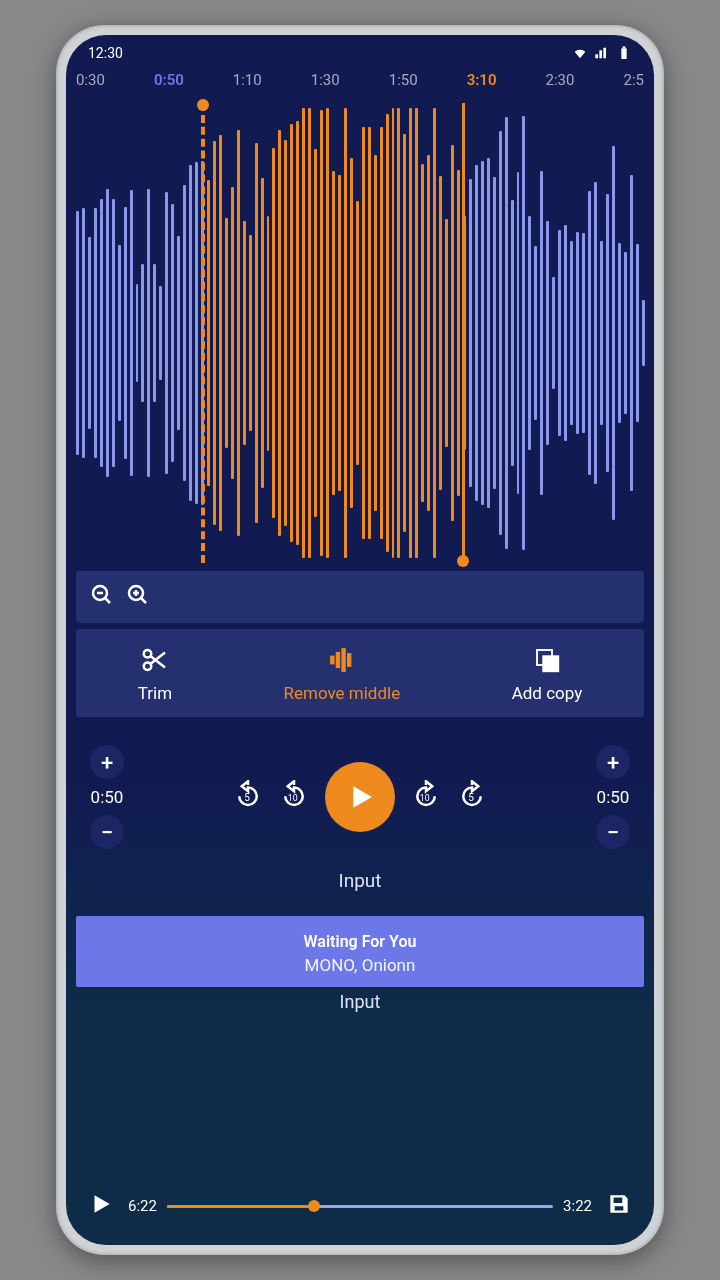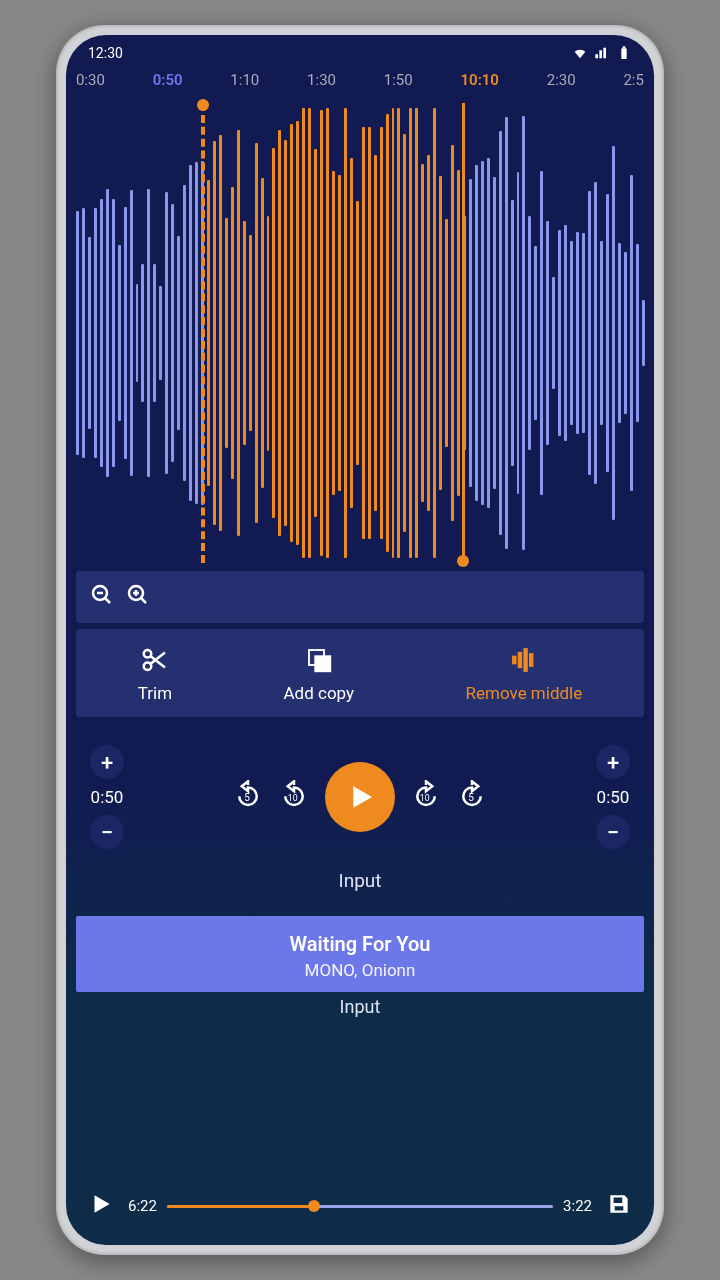--- a/index.html
+++ b/index.html
@@ -97,21 +97,21 @@
     display: flex; align-items: center; justify-content: center;
   }
   .play-main svg { width: 32px; height: 32px; }
   .input-label { text-align: center; font-size: 19px; margin-top: 4px; color: #dfe3f5; }
 
   
   .np-card {
     background: #6d78e8; margin: 24px 10px 4px; padding: 16px 12px 12px;
     text-align: center; border-radius: 2px;
   }
-  .np-title { font-size: 20px; font-weight: 600; }
+  .np-title { font-size: 16px; font-weight: 600; }
   .np-artist { font-size: 17px; margin-top: 4px; opacity: 0.92; }
 
   .output-label { text-align: center; font-size: 18px; margin-top: 4px; color: #dfe3f5; }
 
   
   .bottom-bar {
     display: flex; align-items: center; gap: 14px; padding: 10px 22px 24px;
     position: absolute; bottom: 0; left: 0; right: 0;
   }
   .bottom-bar svg { width: 26px; height: 26px; }
@@ -149,21 +149,21 @@
       </div>
     </div>
 
 
     <div class="ticks" id="ticks-row">
         <span class="tick">0:30</span>
         <span class="tick blue">0:50</span>
         <span class="tick">1:10</span>
         <span class="tick">1:30</span>
         <span class="tick">1:50</span>
-        <span class="tick orange">10:10</span>
+        <span class="tick orange">3:10</span>
         <span class="tick">2:30</span>
         <span class="tick">2:5</span>
       </div>
 
     <div class="waveform">
       <div class="bars" id="wave-bars">
           <div class="bar" style="height: 52.977%;"></div>
           <div class="bar" style="height: 54.4412%;"></div>
           <div class="bar" style="height: 41.9174%;"></div>
           <div class="bar" style="height: 54.236%;"></div>
@@ -281,36 +281,36 @@
 
     <div class="action-bar">
       <div class="action">
         <svg viewBox="0 0 24 24" fill="none" stroke="#fff" stroke-width="2">
             <circle cx="6" cy="7" r="3"></circle>
             <circle cx="6" cy="17" r="3"></circle>
             <path d="M8.5 9L20 18M8.5 15L20 6"></path>
           </svg>
         <span>Trim</span>
       </div>
-      <div class="action">
-        <svg viewBox="0 0 24 24" fill="#fff" stroke="#fff" stroke-width="1.5">
-            <rect x="4" y="4" width="12" height="12" fill="none"></rect>
-            <rect x="9" y="9" width="12" height="12"></rect>
-          </svg>
-        <span>Add copy</span>
-      </div>
       <div class="action active">
         <svg viewBox="0 0 24 24" fill="#ef8a1e" stroke="none">
             <rect x="3" y="9" width="2.5" height="6"></rect>
             <rect x="7.5" y="6" width="2.5" height="12"></rect>
             <rect x="12" y="3" width="2.5" height="18"></rect>
             <rect x="16.5" y="7" width="2.5" height="10"></rect>
           </svg>
         <span>Remove middle</span>
       </div>
+      <div class="action">
+        <svg viewBox="0 0 24 24" fill="#fff" stroke="#fff" stroke-width="1.5">
+            <rect x="4" y="4" width="12" height="12" fill="none"></rect>
+            <rect x="9" y="9" width="12" height="12"></rect>
+          </svg>
+        <span>Add copy</span>
+      </div>
     </div>
 
     <div class="player">
       <div class="step-col">
         <div class="circle-btn">+</div>
         <div class="time-lbl">0:50</div>
         <div class="circle-btn">−</div>
       </div>
       <div class="controls-mid">
         <div class="seek-btn">

